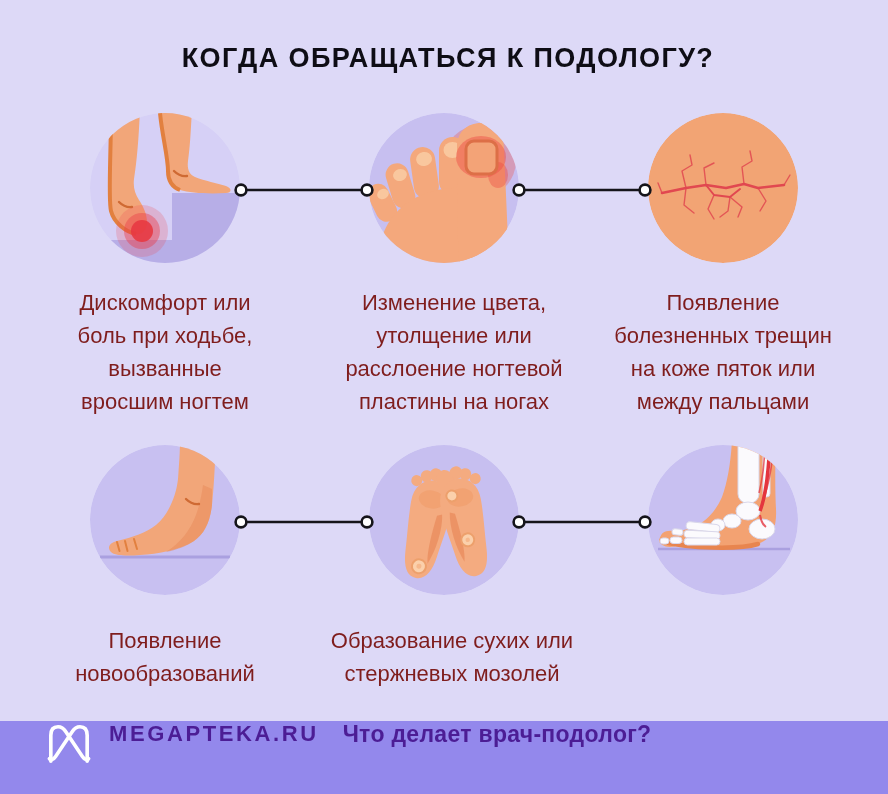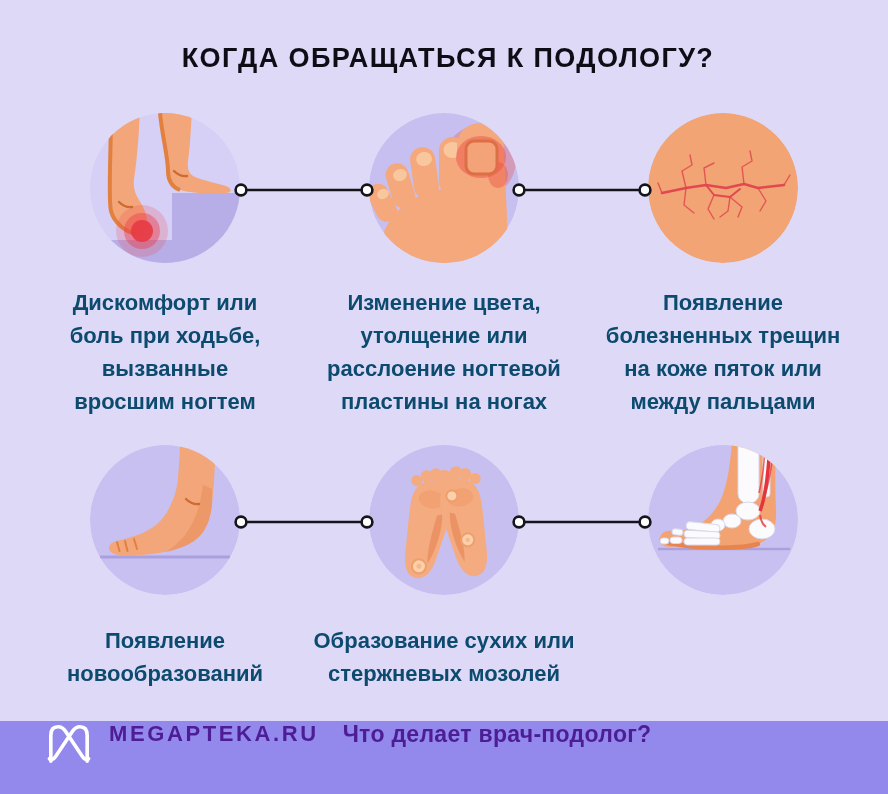--- a/index.html
+++ b/index.html
@@ -4,21 +4,21 @@
 <style>
   html,body{margin:0;padding:0;}
   body{width:888px;height:794px;font-family:"Liberation Sans",sans-serif;}
   .stage{position:relative;width:888px;height:794px;background:#ddd9f7;overflow:hidden;}
   .title{position:absolute;top:43px;left:8px;right:0;margin:0;text-align:center;
          font-size:27px;font-weight:800;letter-spacing:1.4px;color:#0e0d15;}
   figure.circ{position:absolute;width:150px;height:150px;margin:0;}
   figure.circ svg{display:block;width:150px;height:150px;}
   svg.conn{position:absolute;width:144px;height:18px;}
   .lbl{position:absolute;width:320px;text-align:center;font-size:22px;line-height:33px;
-       font-weight:700;color:#0c4a6e;white-space:pre-line;}
+       font-weight:400;color:#7f1d1d;white-space:pre-line;}
   .footer{position:absolute;left:0;top:721px;width:888px;height:73px;background:#9388ec;
           display:flex;color:#4c1d95;}
   .footer .logo{margin-left:44px;flex:0 0 auto;}
   .footer .brand{margin-left:15px;font-size:22px;font-weight:800;letter-spacing:2.6px;}
   .footer .question{margin-left:24px;font-size:23px;font-weight:700;letter-spacing:0.3px;}
 </style>
 </head>
 <body>
 
 <div class="stage">
@@ -211,32 +211,32 @@
   <svg class="conn" style="left:510px;top:513px" viewBox="0 0 144 18">
     <line x1="9" y1="9" x2="135" y2="9" stroke="#15141a" stroke-width="2.6"></line>
     <circle cx="9" cy="9" r="5.4" fill="#ffffff" stroke="#15141a" stroke-width="2.6"></circle>
     <circle cx="135" cy="9" r="5.4" fill="#ffffff" stroke="#15141a" stroke-width="2.6"></circle>
   </svg>
 
   <div class="lbl" style="left:5px;top:286px">Дискомфорт или
 боль при ходьбе,
 вызванные
 вросшим ногтем</div>
-  <div class="lbl" style="left:284px;top:286px">Изменение цвета,
+  <div class="lbl" style="left:294px;top:286px">Изменение цвета,
 утолщение или
 расслоение ногтевой
 пластины на ногах</div>
   <div class="lbl" style="left:563px;top:286px">Появление
 болезненных трещин
 на коже пяток или
 между пальцами</div>
 
   <div class="lbl" style="left:5px;top:624px">Появление
 новообразований</div>
-  <div class="lbl" style="left:284px;top:624px">Образование сухих или
+  <div class="lbl" style="left:292px;top:624px">Образование сухих или
 стержневых мозолей</div>
 
   <div class="footer">
     <svg class="logo" width="50" height="44" viewBox="0 0 52 46">
       <g stroke="#ffffff" stroke-width="3.8" fill="none" stroke-linecap="round" stroke-linejoin="round">
         <path d="M7,42 V15 Q7,6 14.5,6 Q19.5,6 22.5,11 L40,37 Q43.5,42 46.5,39.5"></path>
         <path d="M45,42 V15 Q45,6 37.5,6 Q32.5,6 29.5,11 L12,37 Q8.5,42 5.5,39.5"></path>
       </g>
     </svg>
     <div class="brand">MEGAPTEKA.RU</div>

